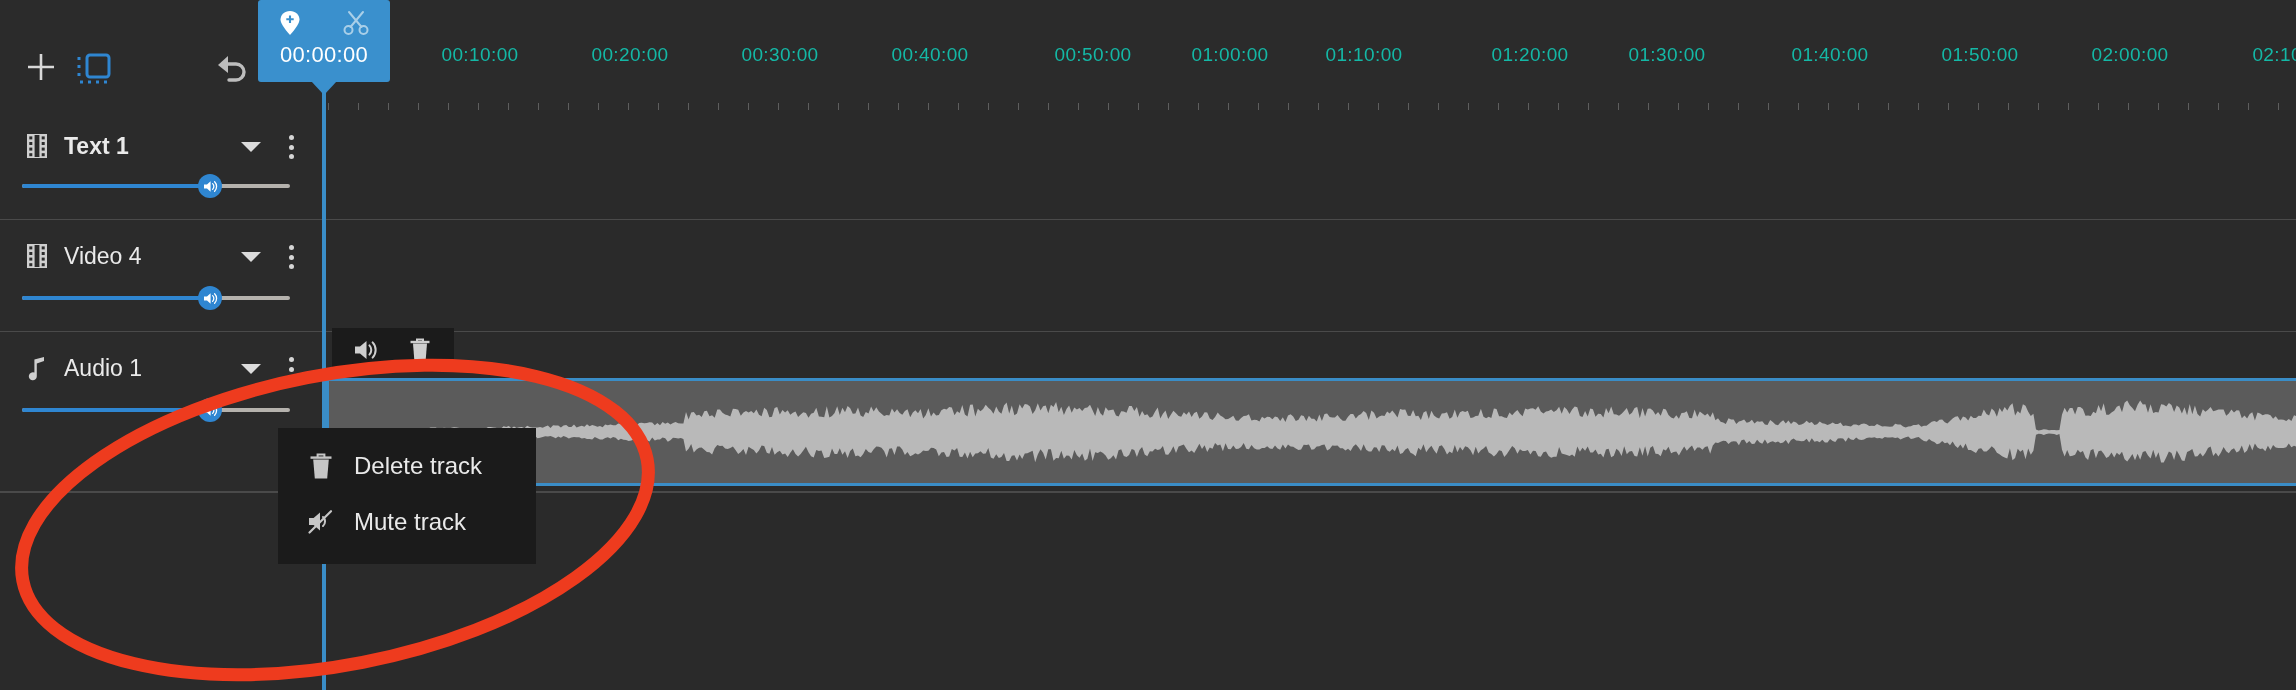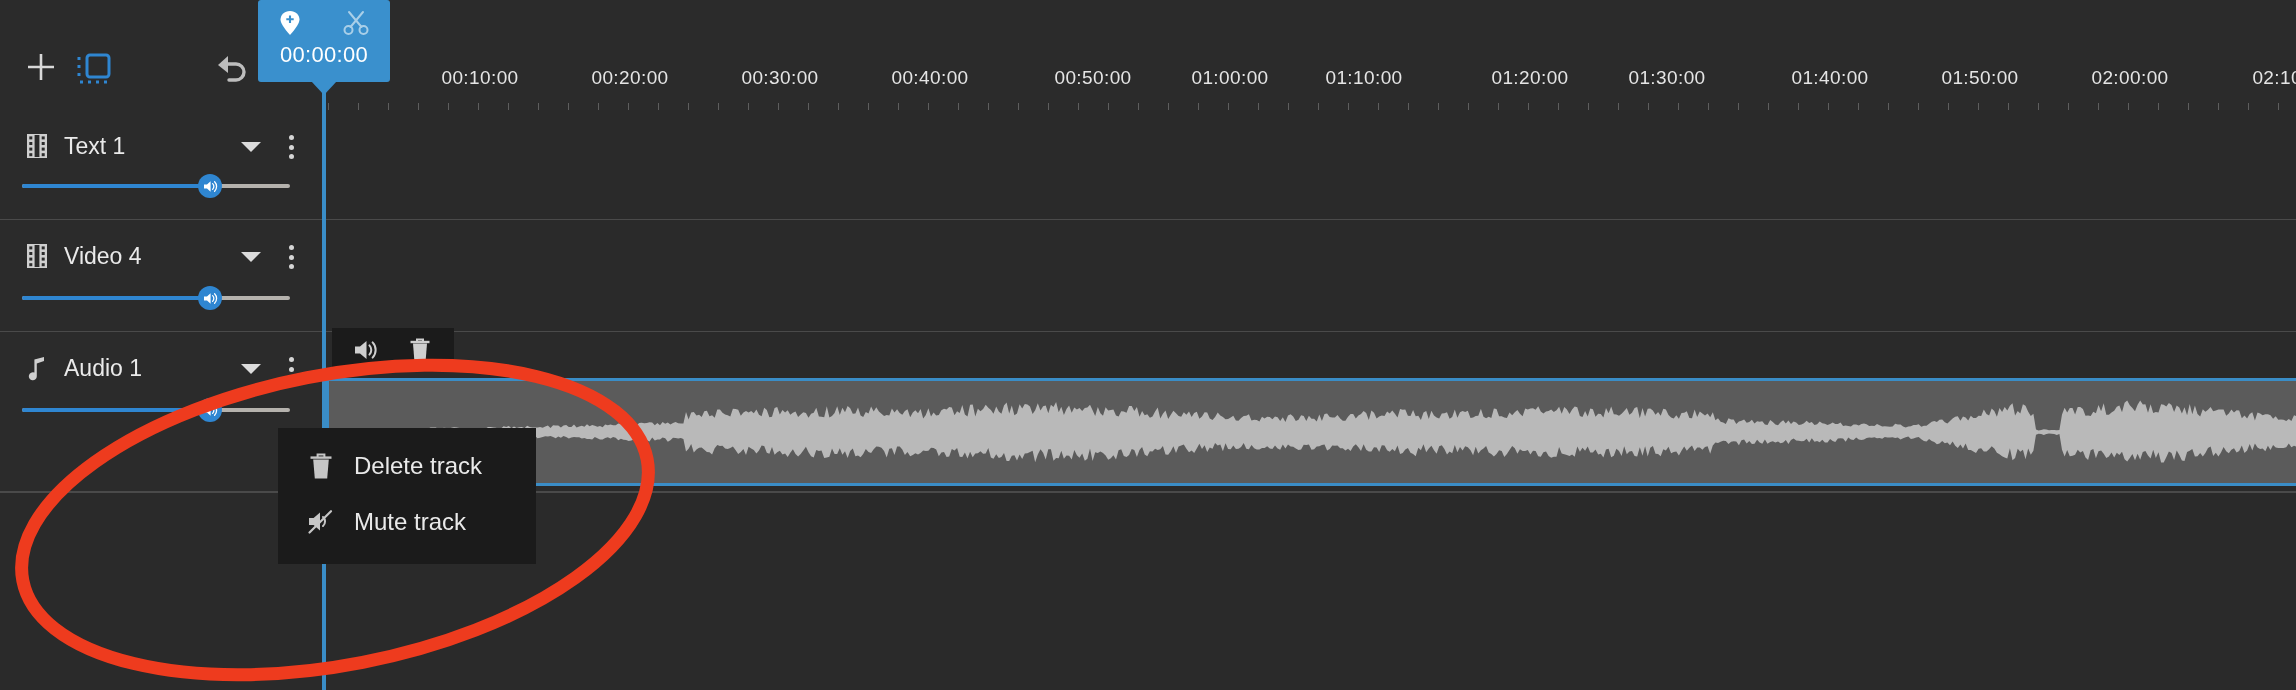--- a/index.html
+++ b/index.html
@@ -37,25 +37,24 @@
   .icon-undo { left: 210px; top: 48px; width: 42px; height: 42px; }
 
   
   .ruler {
     position: absolute; left: 328px; top: 0;
     width: 1968px; height: 110px;
     background: #2b2b2b;
   }
   .ruler-label {
     position: absolute; top: 44px;
-    font-size: 19px; color: #e5e5e5;
+    font-size: 19px; color: #14b8a6;
     letter-spacing: 0.4px;
     white-space: nowrap;
     transform: translateX(-50%);
-    margin-top: 23px;
   }
   .tick {
     position: absolute; bottom: 0;
     width: 1px; background: #6d6d6d;
   }
   .tick.minor { height: 7px; background: #5e5e5e; }
 
   
   .playhead-line {
     position: absolute; top: 92px;
@@ -349,21 +348,21 @@
         <svg width="26" height="26" viewBox="0 0 26 26">
           <circle cx="5.5" cy="20" r="4" fill="none" stroke="#a9cfe8" stroke-width="2"></circle>
           <circle cx="20.5" cy="20" r="4" fill="none" stroke="#a9cfe8" stroke-width="2"></circle>
           <path d="M7.5 17 L20 2 M18.5 17 L6 2" stroke="#a9cfe8" stroke-width="2" fill="none" stroke-linecap="round"></path>
         </svg>
       </span>
     </div>
     <div class="ph-time">00:00:00</div>
   </div>
 
-  <div class="track" style="top:110px;height:110px;">
+  <div class="track" style="top:110px;height:110px;font-weight:bold;">
     <div class="track-head">
       <div class="th-row">
         <span class="th-icon">
           <svg width="22" height="26" viewBox="0 0 22 26">
             <rect x="1" y="1" width="20" height="24" fill="#cfcfcf"></rect>
             <rect x="3.3" y="3.4" width="3" height="3" fill="#2b2b2b"></rect>
             <rect x="3.3" y="9" width="3" height="3" fill="#2b2b2b"></rect>
             <rect x="3.3" y="14.6" width="3" height="3" fill="#2b2b2b"></rect>
             <rect x="3.3" y="20.2" width="3" height="3" fill="#2b2b2b"></rect>
             <rect x="15.7" y="3.4" width="3" height="3" fill="#2b2b2b"></rect>

